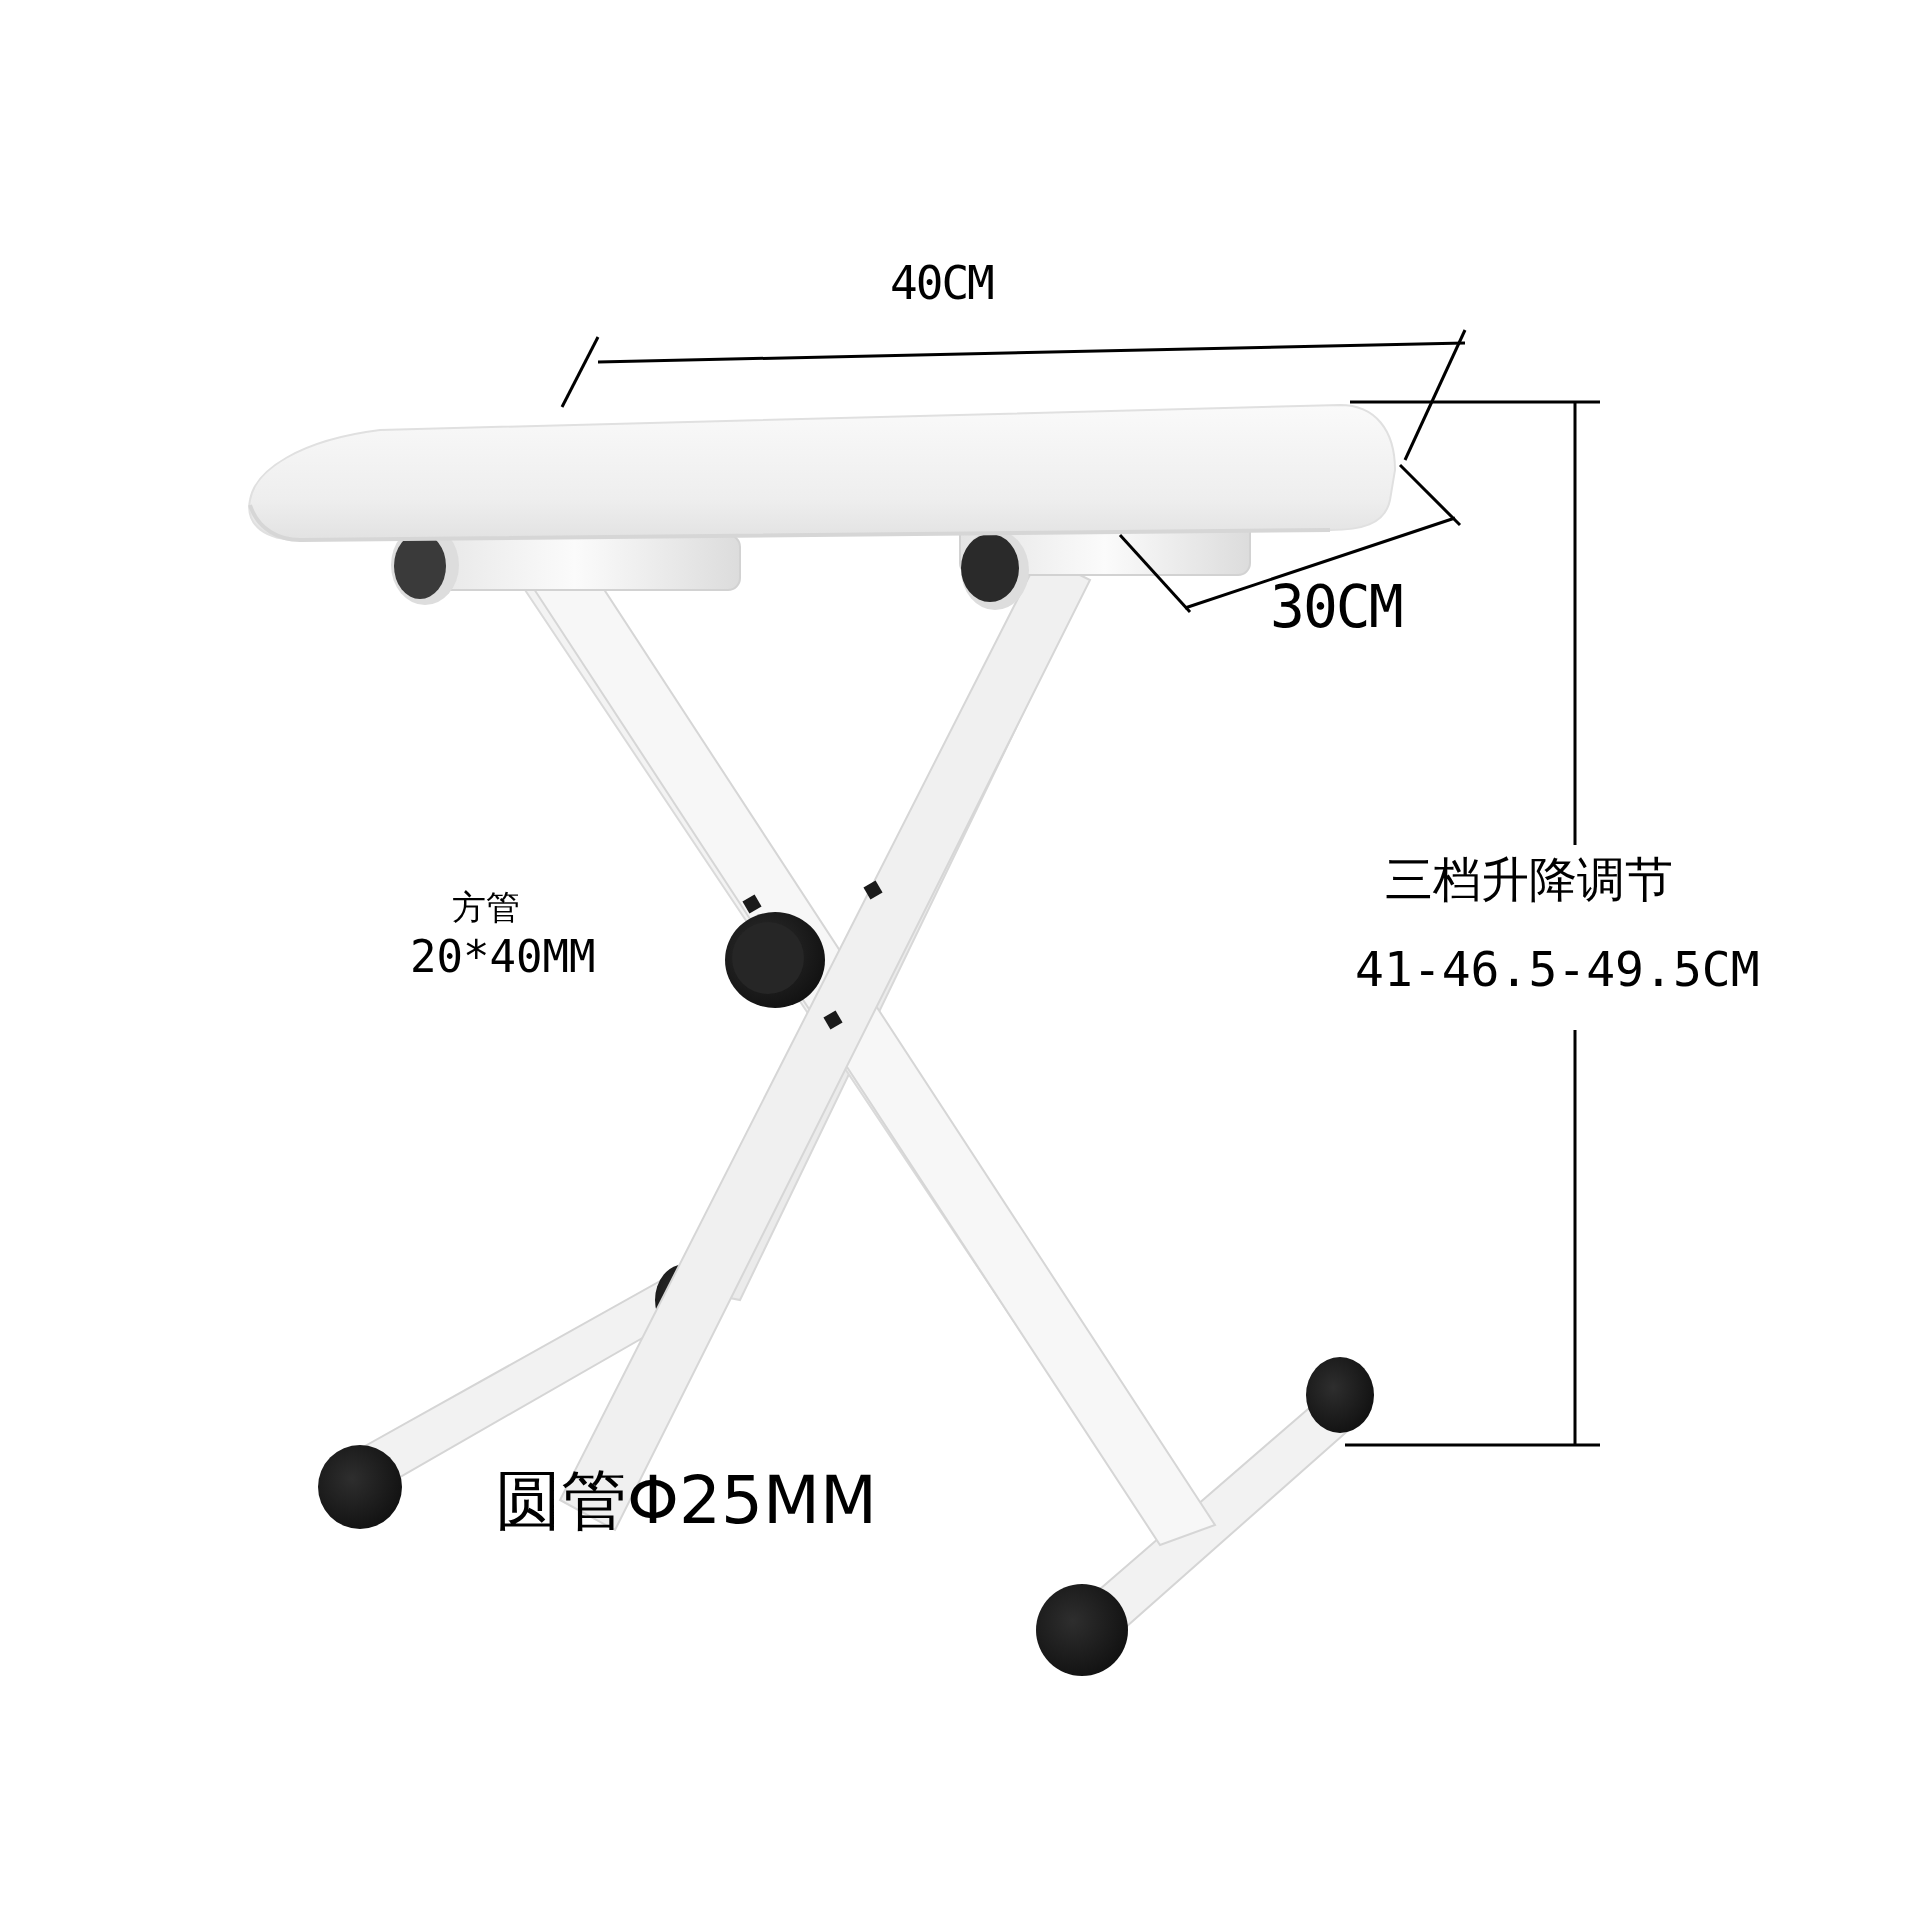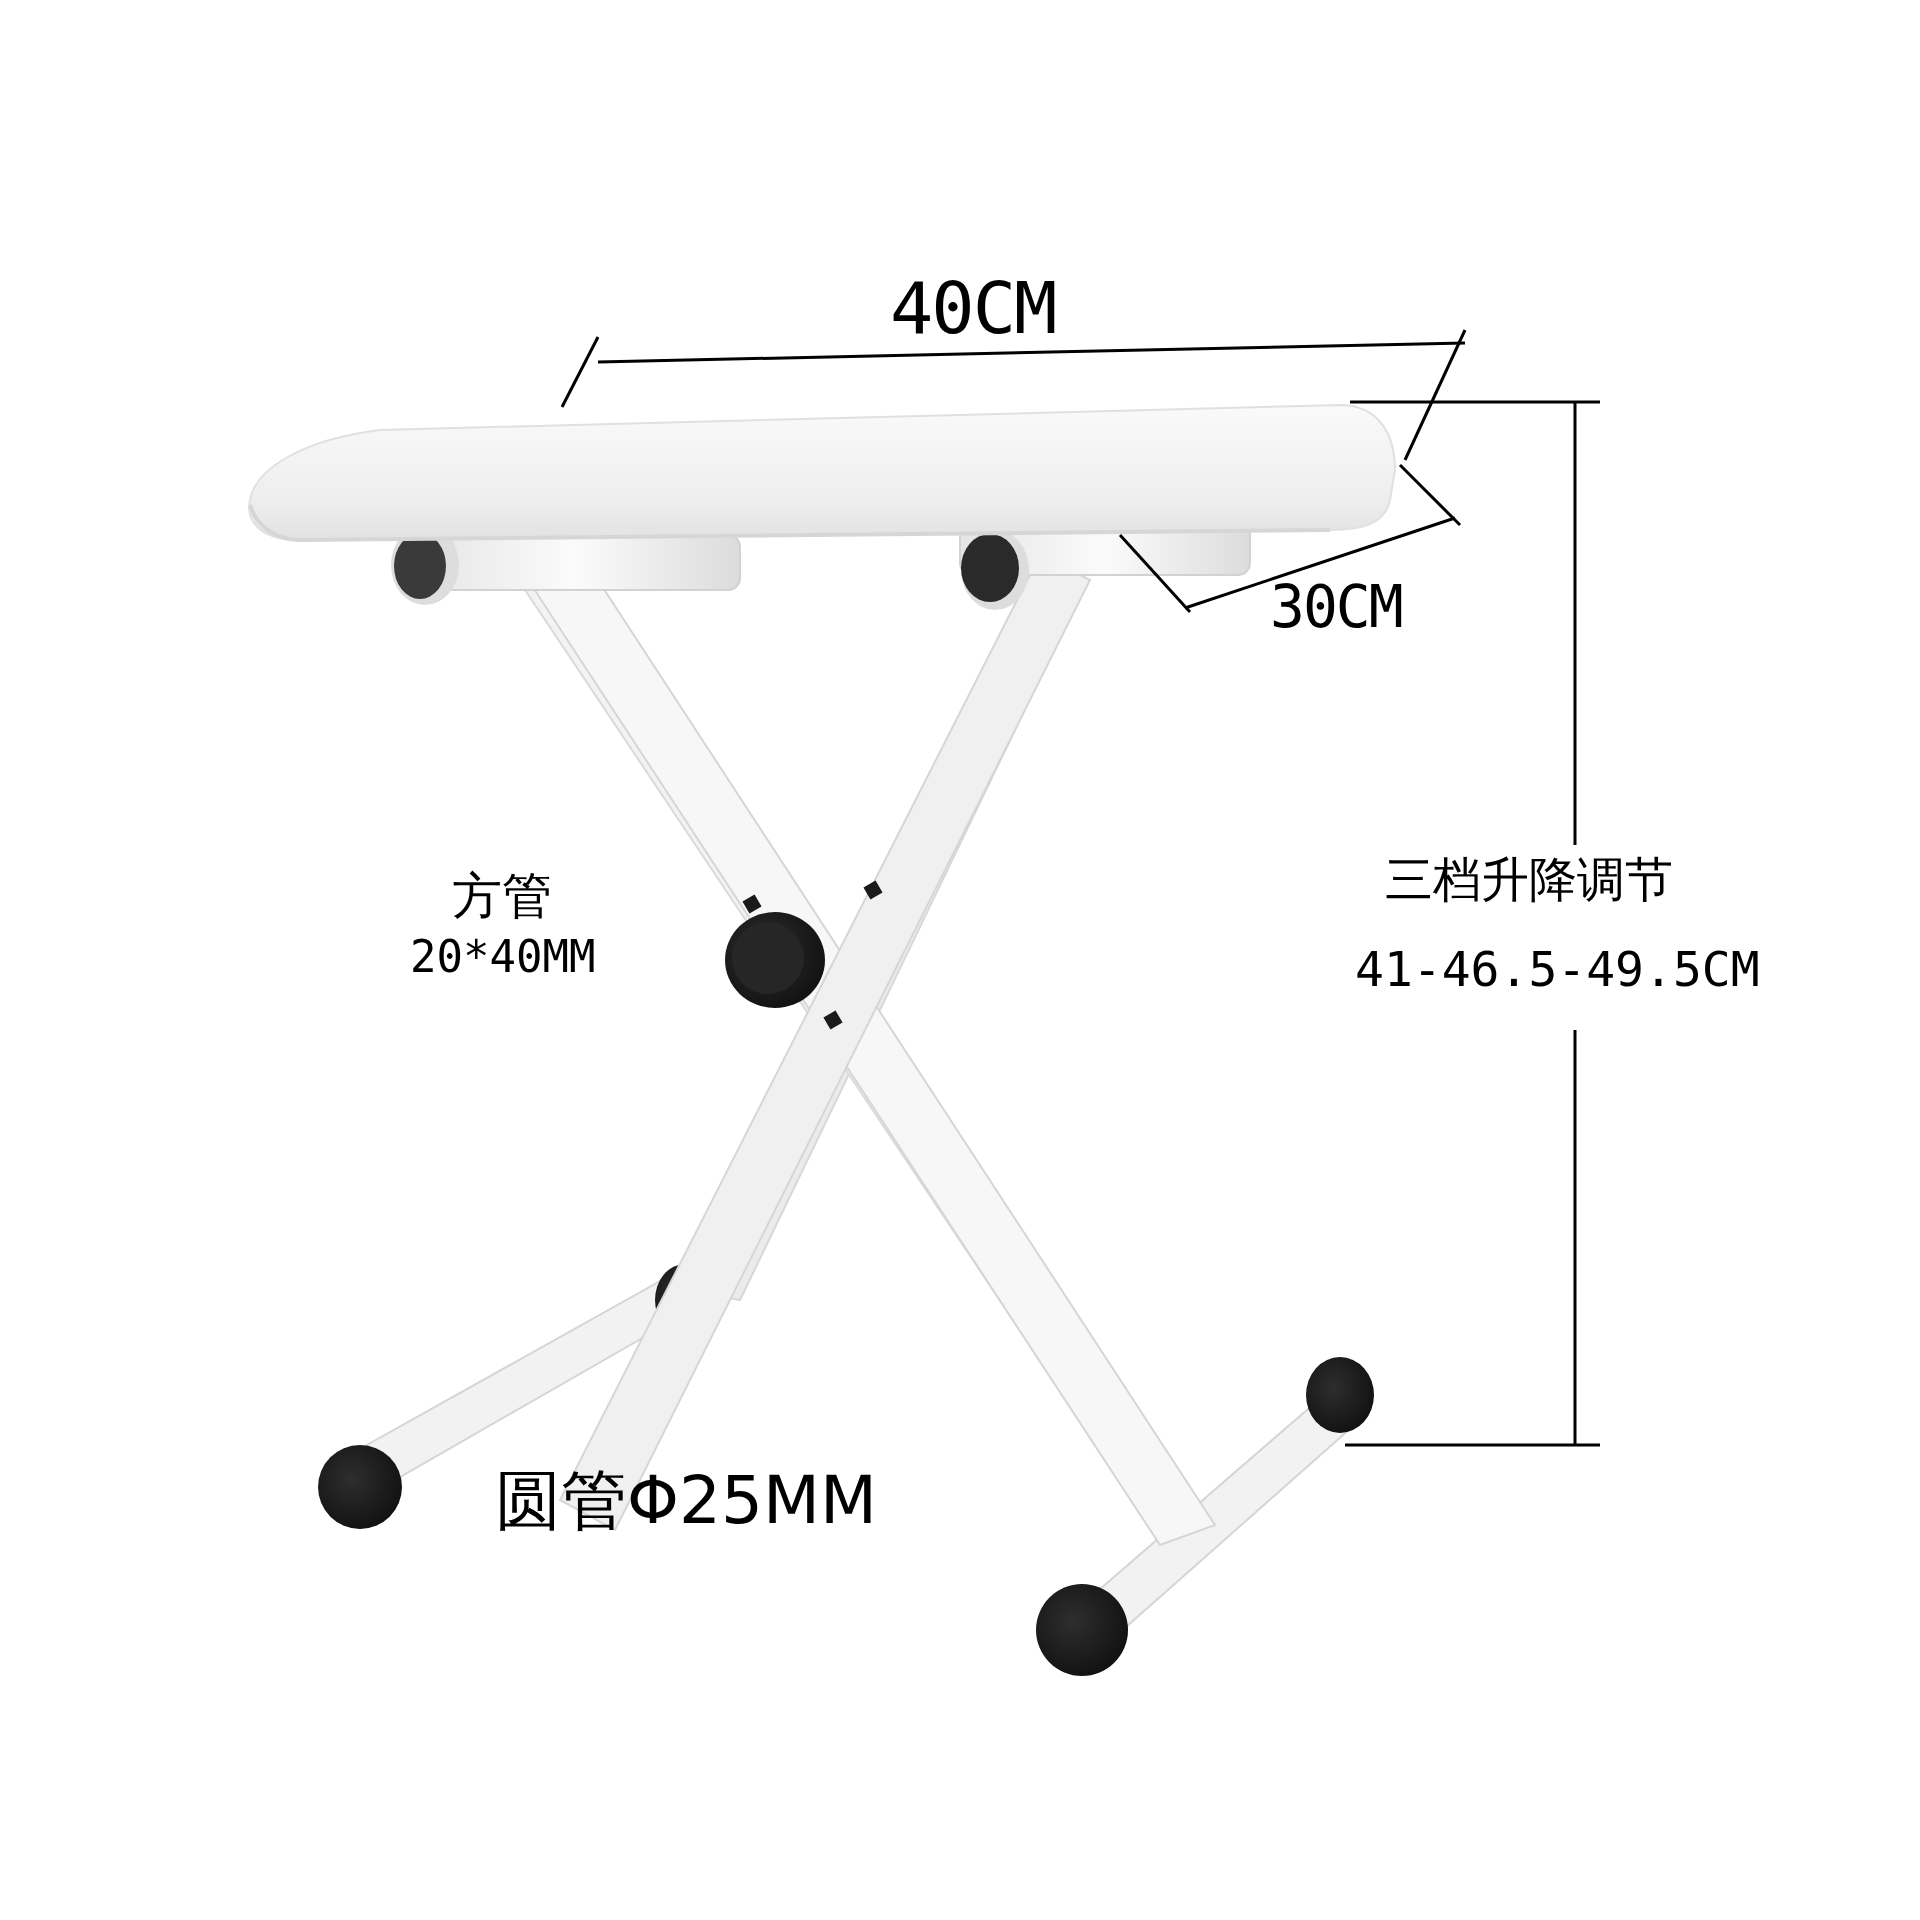--- a/index.html
+++ b/index.html
@@ -1,24 +1,24 @@
 <!DOCTYPE html>
 <html><head>
 <meta charset="utf-8">
 <style>
   html, body { margin: 0; padding: 0; background: #ffffff; }
   body { width: 1920px; height: 1920px; position: relative; overflow: hidden; font-family: "DejaVu Sans", sans-serif; }
   #stage { position: absolute; left: 0; top: 0; width: 1920px; height: 1920px; }
   .label { position: absolute; color: #000000; white-space: nowrap; line-height: 1; }
   .dim-en { font-family: "DejaVu Sans Mono", "Liberation Mono", monospace; font-weight: 500; }
-  .lbl-width   { left: 890px;  top: 272px;  font-size: 72px; letter-spacing: -2px; }
+  .lbl-width   { left: 890px;  top: 260px;  font-size: 46px; letter-spacing: -2px; }
   .lbl-depth   { left: 1270px; top: 578px;  font-size: 58px; letter-spacing: -2px; }
   .lbl-adj-cn  { left: 1385px; top: 855px;  font-size: 48px; font-family: "DejaVu Sans", sans-serif; }
   .lbl-adj-en  { left: 1355px; top: 945px;  font-size: 48px; }
-  .lbl-sq-cn   { left: 452px;  top: 871px;  font-size: 50px; font-family: Liberation Sans, sans-serif; }
+  .lbl-sq-cn   { left: 452px;  top: 890px;  font-size: 34px; font-family: Liberation Sans, sans-serif; }
   .lbl-sq-en   { left: 410px;  top: 935px;  font-size: 44px; }
   .lbl-round   { left: 495px;  top: 1468px; font-size: 66px; font-family: "DejaVu Sans", sans-serif; }
   .lbl-note    { left: 1375px; top: 1840px; font-size: 50px; font-family: "DejaVu Sans", sans-serif; }
 </style>
 </head>
 <body>
 
 <div id="stage">
 
   <svg width="1920" height="1920" viewBox="0 0 1920 1920" style="position:absolute;left:0;top:0;">

